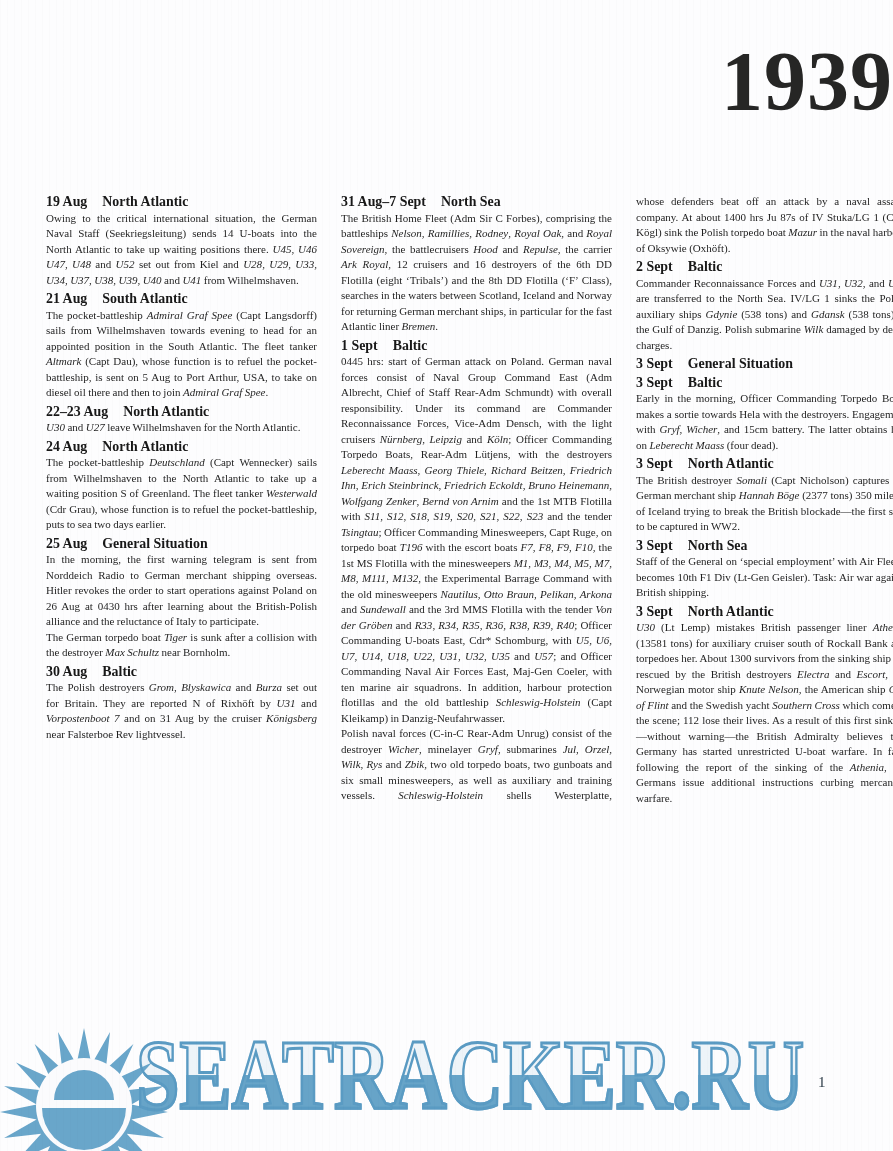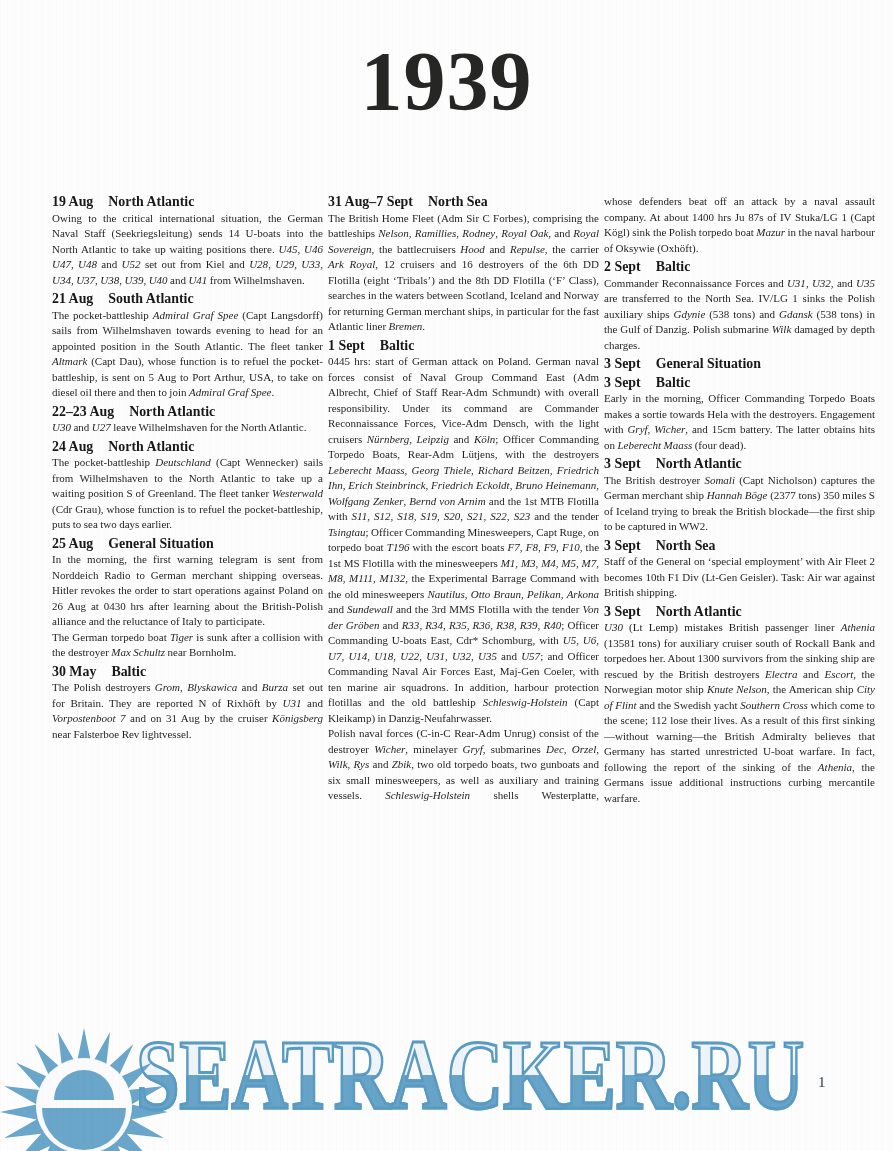--- a/index.html
+++ b/index.html
@@ -6,27 +6,27 @@
   .page{
     position:relative;width:893px;height:1151px;margin:0 auto;
     background:#fdfdfe;
     background-image:repeating-linear-gradient(90deg, rgba(0,0,0,0.012) 0 1px, rgba(0,0,0,0) 1px 7px);
     overflow:hidden;
     font-family:"Liberation Serif", serif;
     color:#1f1f1f;
   }
   .title{
     position:absolute;top:40px;left:0;width:100%;
-    text-align:center;
+    text-align:right;
     font-size:84px;font-weight:bold;letter-spacing:1px;
     color:#262625;line-height:1;
   }
   .columns{
     position:absolute;top:194px;left:46px;width:831px;
-    display:flex;gap:5px;align-items:flex-start;margin-left:6px;
+    display:flex;gap:24px;align-items:flex-start;
   }
   .col{width:271px;flex:none;}
   .entry-head{
     margin:3px 0 1px 0;
     font-size:13.9px;font-weight:bold;color:#181818;
     line-height:15.5px;
   }
   .entry-head .date{margin-right:15px;}
   .entry-para{
     margin:0;
@@ -80,29 +80,29 @@
         <p class="entry-para">Owing to the critical international situation, the German Naval Staff (Seekriegsleitung) sends 14 U-boats into the North Atlantic to take up waiting positions there. <i>U45</i>, <i>U46</i> <i>U47</i>, <i>U48</i> and <i>U52</i> set out from Kiel and <i>U28</i>, <i>U29</i>, <i>U33</i>, <i>U34</i>, <i>U37</i>, <i>U38</i>, <i>U39</i>, <i>U40</i> and <i>U41</i> from Wilhelmshaven.</p>
         <h3 class="entry-head"><span class="date">21 Aug</span><span class="region">South Atlantic</span></h3>
         <p class="entry-para">The pocket-battleship <i>Admiral Graf Spee</i> (Capt Langsdorff) sails from Wilhelmshaven towards evening to head for an appointed position in the South Atlantic. The fleet tanker <i>Altmark</i> (Capt Dau), whose function is to refuel the pocket-battleship, is sent on 5 Aug to Port Arthur, USA, to take on diesel oil there and then to join <i>Admiral Graf Spee</i>.</p>
         <h3 class="entry-head"><span class="date">22–23 Aug</span><span class="region">North Atlantic</span></h3>
         <p class="entry-para"><i>U30</i> and <i>U27</i> leave Wilhelmshaven for the North Atlantic.</p>
         <h3 class="entry-head"><span class="date">24 Aug</span><span class="region">North Atlantic</span></h3>
         <p class="entry-para">The pocket-battleship <i>Deutschland</i> (Capt Wennecker) sails from Wilhelmshaven to the North Atlantic to take up a waiting position S of Greenland. The fleet tanker <i>Westerwald</i> (Cdr Grau), whose function is to refuel the pocket-battleship, puts to sea two days earlier.</p>
         <h3 class="entry-head"><span class="date">25 Aug</span><span class="region">General Situation</span></h3>
         <p class="entry-para">In the morning, the first warning telegram is sent from Norddeich Radio to German merchant shipping overseas. Hitler revokes the order to start operations against Poland on 26 Aug at 0430 hrs after learning about the British-Polish alliance and the reluctance of Italy to participate.</p>
         <p class="entry-para">The German torpedo boat <i>Tiger</i> is sunk after a collision with the destroyer <i>Max Schultz</i> near Bornholm.</p>
-        <h3 class="entry-head"><span class="date">30 May</span><span class="region">Baltic</span></h3>
+        <h3 class="entry-head"><span class="date">30 Aug</span><span class="region">Baltic</span></h3>
         <p class="entry-para">The Polish destroyers <i>Grom</i>, <i>Blyskawica</i> and <i>Burza</i> set out for Britain. They are reported N of Rixhöft by <i>U31</i> and <i>Vorpostenboot 7</i> and on 31 Aug by the cruiser <i>Königsberg</i> near Falsterboe Rev lightvessel.</p>
       </div>
       <div class="col">
         <h3 class="entry-head"><span class="date">31 Aug–7 Sept</span><span class="region">North Sea</span></h3>
         <p class="entry-para">The British Home Fleet (Adm Sir C Forbes), comprising the battleships <i>Nelson</i>, <i>Ramillies</i>, <i>Rodney</i>, <i>Royal Oak</i>, and <i>Royal Sovereign</i>, the battlecruisers <i>Hood</i> and <i>Repulse</i>, the carrier <i>Ark Royal</i>, 12 cruisers and 16 destroyers of the 6th DD Flotilla (eight ‘Tribals’) and the 8th DD Flotilla (‘F’ Class), searches in the waters between Scotland, Iceland and Norway for returning German merchant ships, in particular for the fast Atlantic liner <i>Bremen</i>.</p>
         <h3 class="entry-head"><span class="date">1 Sept</span><span class="region">Baltic</span></h3>
         <p class="entry-para">0445 hrs: start of German attack on Poland. German naval forces consist of Naval Group Command East (Adm Albrecht, Chief of Staff Rear-Adm Schmundt) with overall responsibility. Under its command are Commander Reconnaissance Forces, Vice-Adm Densch, with the light cruisers <i>Nürnberg</i>, <i>Leipzig</i> and <i>Köln</i>; Officer Commanding Torpedo Boats, Rear-Adm Lütjens, with the destroyers <i>Leberecht Maass</i>, <i>Georg Thiele</i>, <i>Richard Beitzen</i>, <i>Friedrich Ihn</i>, <i>Erich Steinbrinck</i>, <i>Friedrich Eckoldt</i>, <i>Bruno Heinemann</i>, <i>Wolfgang Zenker</i>, <i>Bernd von Arnim</i> and the 1st MTB Flotilla with <i>S11</i>, <i>S12</i>, <i>S18</i>, <i>S19</i>, <i>S20</i>, <i>S21</i>, <i>S22</i>, <i>S23</i> and the tender <i>Tsingtau</i>; Officer Commanding Minesweepers, Capt Ruge, on torpedo boat <i>T196</i> with the escort boats <i>F7</i>, <i>F8</i>, <i>F9</i>, <i>F10</i>, the 1st MS Flotilla with the minesweepers <i>M1</i>, <i>M3</i>, <i>M4</i>, <i>M5</i>, <i>M7</i>, <i>M8</i>, <i>M111</i>, <i>M132</i>, the Experimental Barrage Command with the old minesweepers <i>Nautilus</i>, <i>Otto Braun</i>, <i>Pelikan</i>, <i>Arkona</i> and <i>Sundewall</i> and the 3rd MMS Flotilla with the tender <i>Von der Gröben</i> and <i>R33</i>, <i>R34</i>, <i>R35</i>, <i>R36</i>, <i>R38</i>, <i>R39</i>, <i>R40</i>; Officer Commanding U-boats East, Cdr* Schomburg, with <i>U5</i>, <i>U6</i>, <i>U7</i>, <i>U14</i>, <i>U18</i>, <i>U22</i>, <i>U31</i>, <i>U32</i>, <i>U35</i> and <i>U57</i>; and Officer Commanding Naval Air Forces East, Maj-Gen Coeler, with ten marine air squadrons. In addition, harbour protection flotillas and the old battleship <i>Schleswig-Holstein</i> (Capt Kleikamp) in Danzig-Neufahrwasser.</p>
-        <p class="entry-para cont">Polish naval forces (C-in-C Rear-Adm Unrug) consist of the destroyer <i>Wicher</i>, minelayer <i>Gryf</i>, submarines <i>Dec</i>, <i>Orzel</i>, <i>Wilk</i>, <i>Rys</i> and <i>Zbik</i>, two old torpedo boats, two gunboats and six small minesweepers, as well as auxiliary and training vessels. <i>Schleswig-Holstein</i> shells Westerplatte,</p>
+        <p class="entry-para cont">Polish naval forces (C-in-C Rear-Adm Unrug) consist of the destroyer <i>Wicher</i>, minelayer <i>Gryf</i>, submarines <i>Jul</i>, <i>Orzel</i>, <i>Wilk</i>, <i>Rys</i> and <i>Zbik</i>, two old torpedo boats, two gunboats and six small minesweepers, as well as auxiliary and training vessels. <i>Schleswig-Holstein</i> shells Westerplatte,</p>
       </div>
       <div class="col">
         <p class="entry-para">whose defenders beat off an attack by a naval assault company. At about 1400 hrs Ju 87s of IV Stuka/LG 1 (Capt Kögl) sink the Polish torpedo boat <i>Mazur</i> in the naval harbour of Oksywie (Oxhöft).</p>
         <h3 class="entry-head"><span class="date">2 Sept</span><span class="region">Baltic</span></h3>
         <p class="entry-para">Commander Reconnaissance Forces and <i>U31</i>, <i>U32</i>, and <i>U35</i> are transferred to the North Sea. IV/LG 1 sinks the Polish auxiliary ships <i>Gdynie</i> (538 tons) and <i>Gdansk</i> (538 tons) in the Gulf of Danzig. Polish submarine <i>Wilk</i> damaged by depth charges.</p>
         <h3 class="entry-head"><span class="date">3 Sept</span><span class="region">General Situation</span></h3>
         <h3 class="entry-head"><span class="date">3 Sept</span><span class="region">Baltic</span></h3>
         <p class="entry-para">Early in the morning, Officer Commanding Torpedo Boats makes a sortie towards Hela with the destroyers. Engagement with <i>Gryf</i>, <i>Wicher</i>, and 15cm battery. The latter obtains hits on <i>Leberecht Maass</i> (four dead).</p>
         <h3 class="entry-head"><span class="date">3 Sept</span><span class="region">North Atlantic</span></h3>
         <p class="entry-para">The British destroyer <i>Somali</i> (Capt Nicholson) captures the German merchant ship <i>Hannah Böge</i> (2377 tons) 350 miles S of Iceland trying to break the British blockade—the first ship to be captured in WW2.</p>

